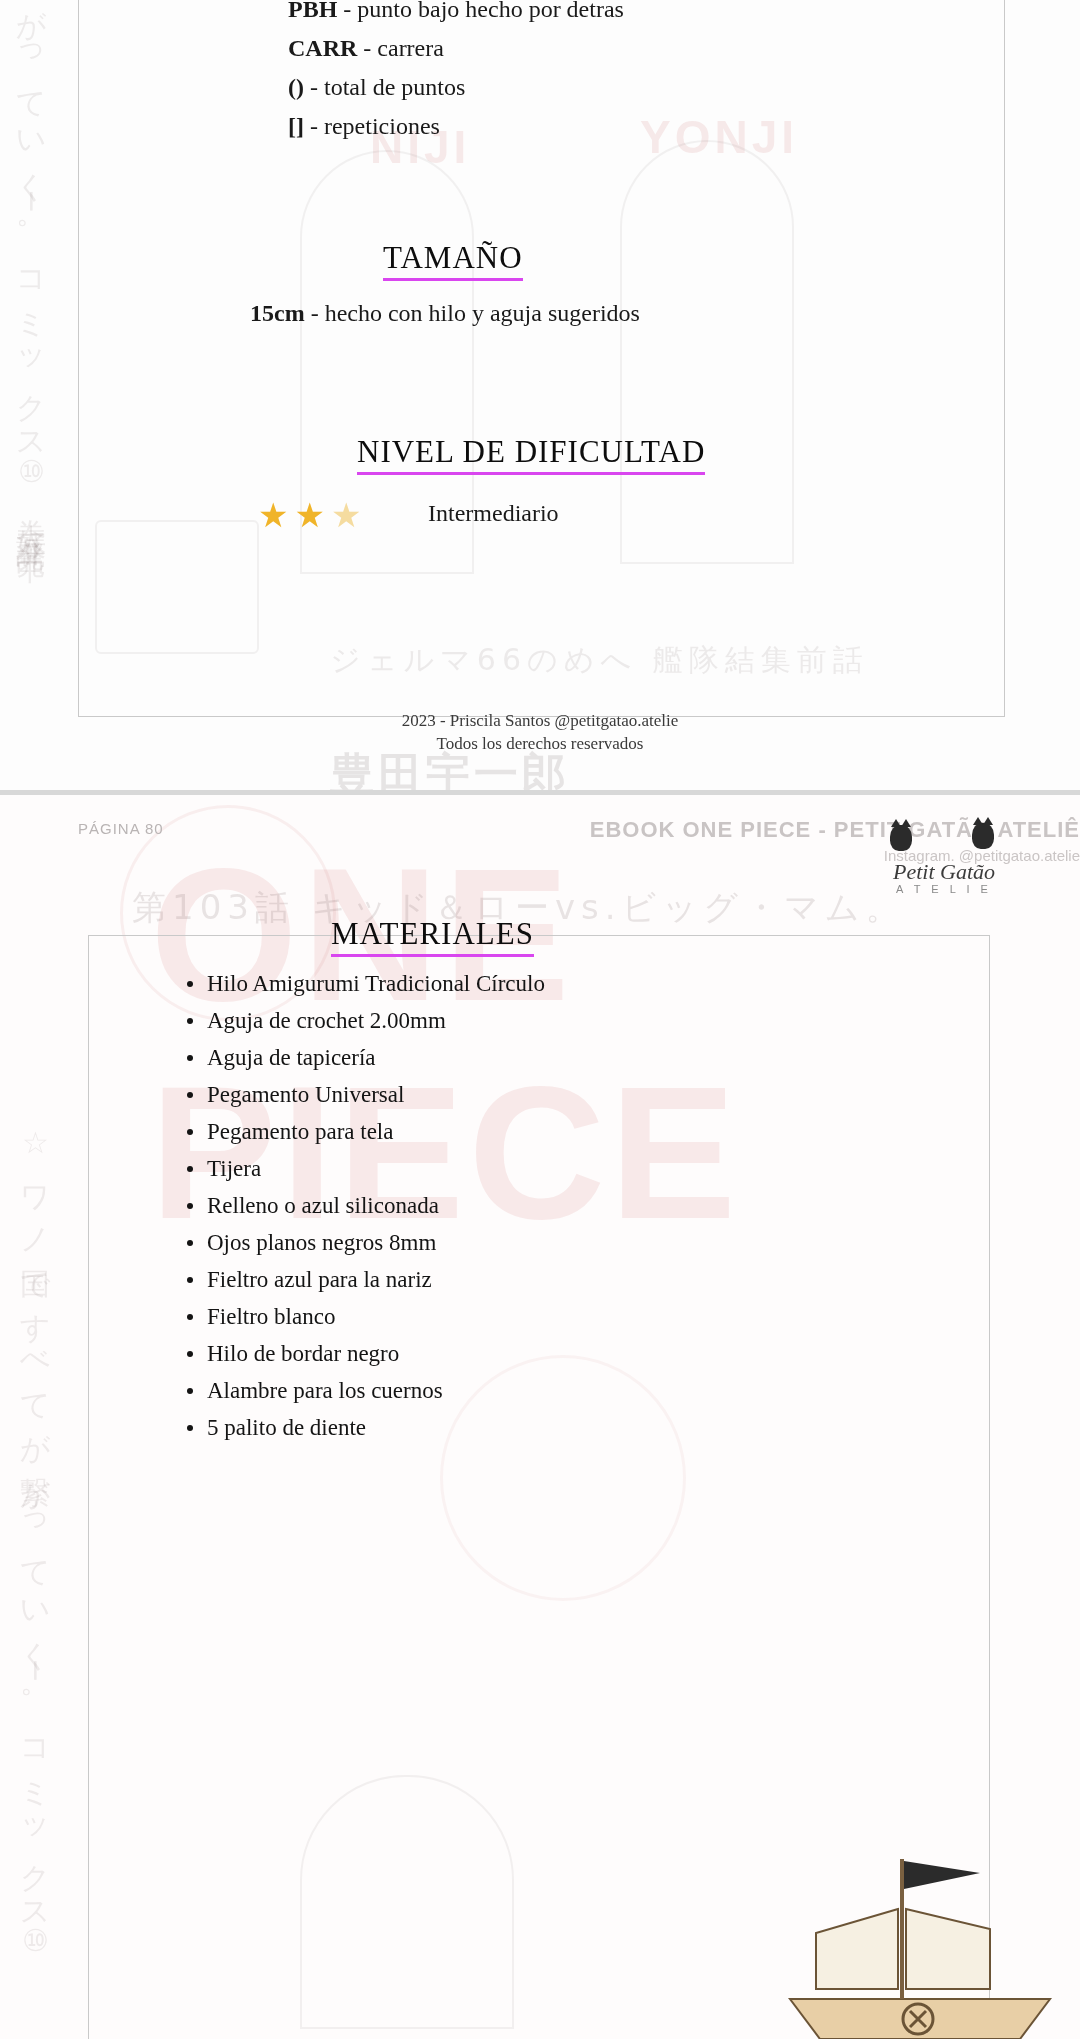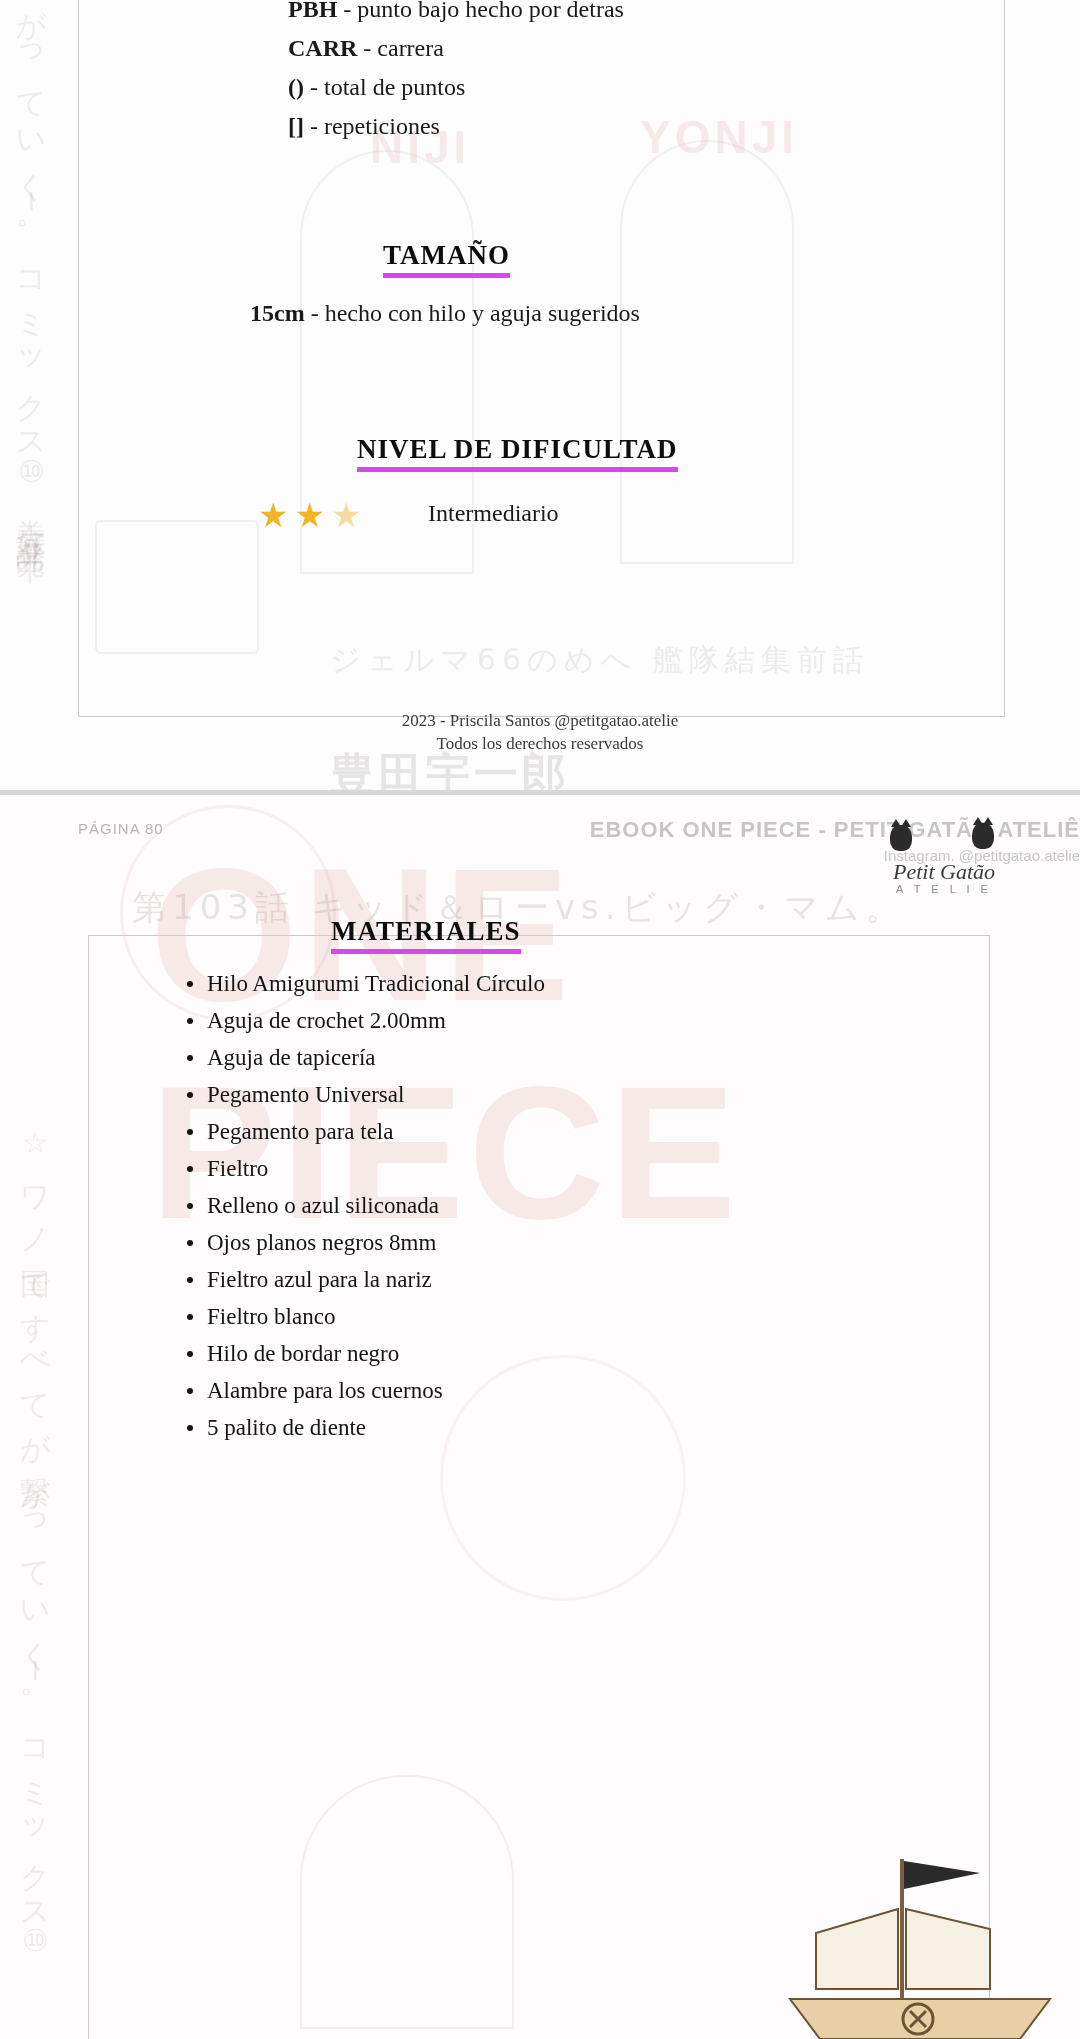--- a/index.html
+++ b/index.html
@@ -100,25 +100,25 @@
   }
   .abbrev-list .code {
     font-weight: bold;
   }
 
   .section-title {
     position: absolute;
     z-index: 10;
     text-align: center;
     font-family: "Liberation Serif", serif;
-    font-weight: bold;
-    font-size: 27px;
+    font-weight: normal;
+    font-size: 31px;
     letter-spacing: 1px;
     color: #0d0d0d;
-    border-bottom: 5px solid #d946ef;
+    border-bottom: 3px solid #d946ef;
     padding-bottom: 2px;
     display: inline-block;
     white-space: nowrap;
   }
 
   #tamano-title { left: 383px; top: 240px; }
   #tamano-line {
     position: absolute; left: 250px; top: 300px; z-index: 10;
     font-size: 24px; color: #1a1a1a;
   }
@@ -360,21 +360,21 @@
   </div>
 
   <div class="section-title" id="materiales-title">MATERIALES</div>
 
   <ul class="bullet-list">
     <li>Hilo Amigurumi Tradicional Círculo</li>
     <li>Aguja de crochet 2.00mm</li>
     <li>Aguja de tapicería</li>
     <li>Pegamento Universal</li>
     <li>Pegamento para tela</li>
-    <li>Fieltro</li>
+    <li>Tijera</li>
     <li>Relleno o azul siliconada</li>
     <li>Ojos planos negros 8mm</li>
     <li>Fieltro azul para la nariz</li>
     <li>Fieltro blanco</li>
     <li>Hilo de bordar negro</li>
     <li>Alambre para los cuernos</li>
     <li>5 palito de diente</li>
   </ul>
 
   <div class="color-col" id="color-col-left">

